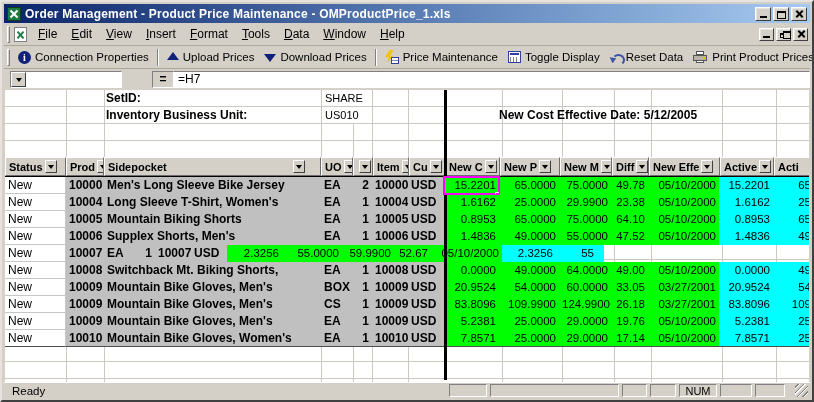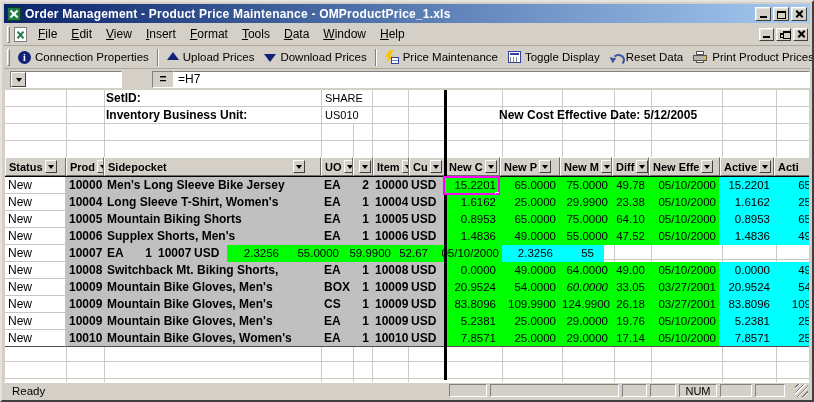--- a/index.html
+++ b/index.html
@@ -414,21 +414,21 @@
           <div class="trow">
             <div class="cell reg-white al-left col-status" style="width: 61px; background: rgb(255, 255, 255);">New</div>
             <div class="cell reg-gray al-right col-prod" style="width: 38px; background: rgb(192, 192, 192);">10009</div>
             <div class="cell reg-gray al-left col-desc" style="width: 217px; background: rgb(192, 192, 192);">Mountain Bike Gloves, Men's</div>
             <div class="cell reg-gray al-left col-uo" style="width: 32px; background: rgb(192, 192, 192);">BOX</div>
             <div class="cell reg-gray al-right col-qty" style="width: 19px; background: rgb(192, 192, 192);">1</div>
             <div class="cell reg-gray al-right col-item" style="width: 36px; background: rgb(192, 192, 192);">10009</div>
             <div class="cell reg-gray al-left col-cu" style="width: 36px; background: rgb(192, 192, 192);">USD</div>
             <div class="cell reg-green al-right col-newc" style="width: 55px; background: rgb(0, 255, 0);">20.9524</div>
             <div class="cell reg-green al-right col-newp" style="width: 60px; background: rgb(0, 255, 0);">54.0000</div>
-            <div class="cell reg-green al-right col-newm" style="width: 52px; background: rgb(0, 255, 0); font-style: italic;">60.0000</div>
+            <div class="cell reg-green al-right col-newm" style="width: 52px; background: rgb(0, 255, 0);">60.0000</div>
             <div class="cell reg-green al-right col-diff" style="width: 37px; background: rgb(0, 255, 0);">33.05</div>
             <div class="cell reg-green al-right col-neweffe" style="width: 71px; background: rgb(0, 255, 0);">03/27/2001</div>
             <div class="cell reg-cyan al-right col-active" style="width: 54px; background: rgb(0, 255, 255);">20.9524</div>
             <div class="cell reg-cyan al-right col-acti" style="width: 48px; background: rgb(0, 255, 255);">54</div>
           </div>
           <div class="trow">
             <div class="cell reg-white al-left col-status" style="width: 61px; background: rgb(255, 255, 255);">New</div>
             <div class="cell reg-gray al-right col-prod" style="width: 38px; background: rgb(192, 192, 192);">10009</div>
             <div class="cell reg-gray al-left col-desc" style="width: 217px; background: rgb(192, 192, 192);">Mountain Bike Gloves, Men's</div>
             <div class="cell reg-gray al-left col-uo" style="width: 32px; background: rgb(192, 192, 192);">CS</div>

